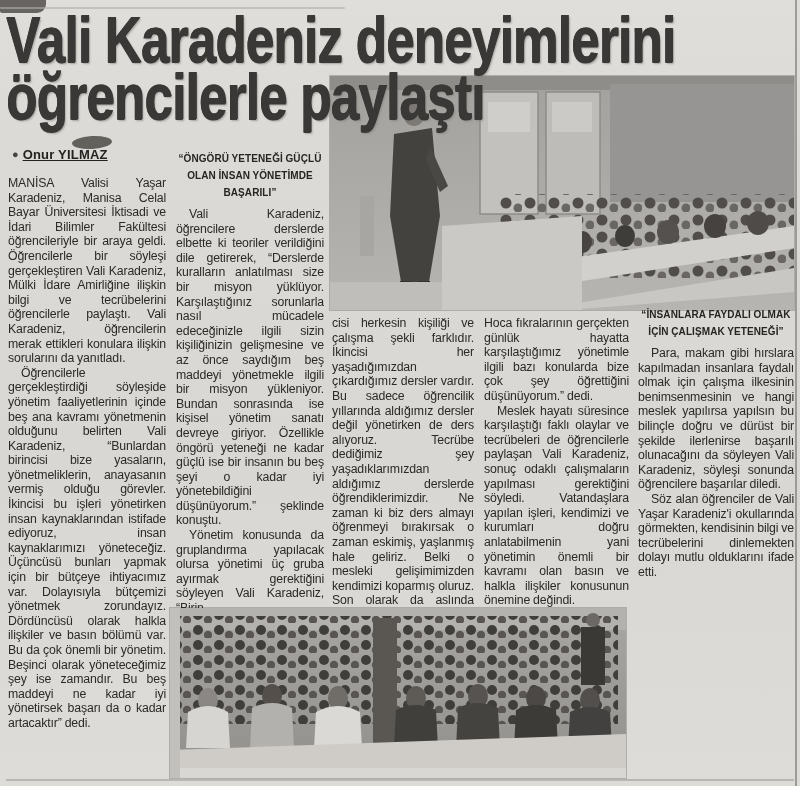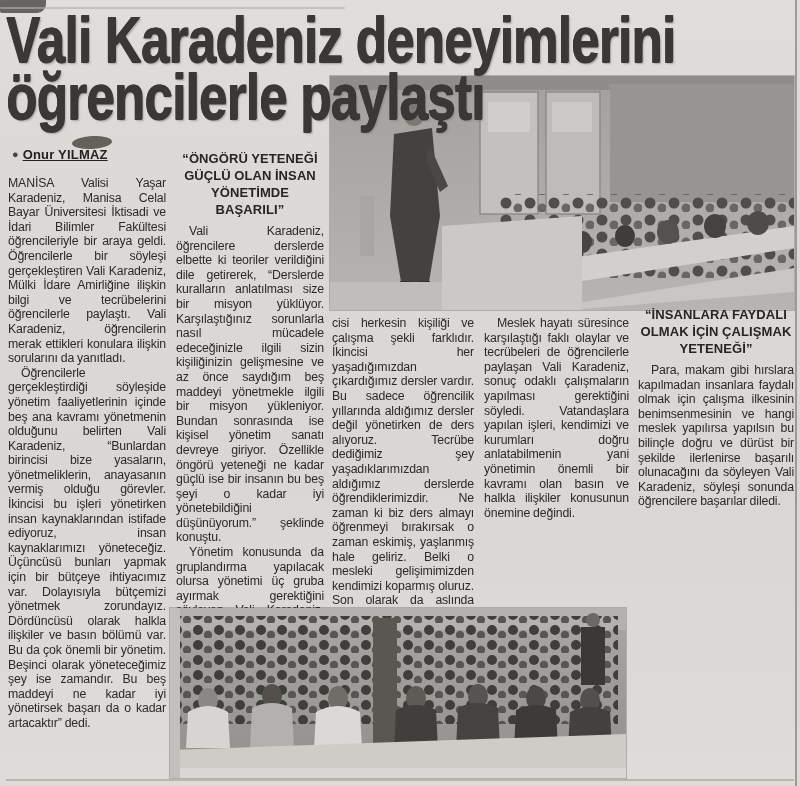--- a/index.html
+++ b/index.html
@@ -45,21 +45,21 @@
        letter-spacing:-.15px;word-spacing:-.3px;overflow:hidden;}
   .col p{margin:0;}
   .col p.indent{text-indent:13px;}
   .lead{font-weight:400;}
   .col1{left:8px;top:176px;width:158px;height:600px;}
   .col2{left:176px;top:150px;width:148px;height:458px;}
   .col3{left:332px;top:316px;width:142px;height:292px;}
   .col4{left:484px;top:316px;width:145px;height:292px;}
   .col5{left:638px;top:306px;width:156px;height:472px;}
   .subhead{
-    font-size:13px;line-height:17px;font-weight:700;text-align:center;
+    font-size:10px;line-height:17px;font-weight:700;text-align:center;
     letter-spacing:.1px;margin:0 0 6px 0;color:#262523;
   }
 </style>
 </head>
 <body>
 
 <div class="page">
 
   <div class="artifact a1"></div>
   <div class="artifact a3"></div>
@@ -126,26 +126,28 @@
     <h2 class="subhead">“ÖNGÖRÜ YETENEĞİ GÜÇLÜ OLAN İNSAN YÖNETİMDE BAŞARILI”</h2>
     <p class="indent">Vali Karadeniz, öğrencilere derslerde elbette ki teoriler verildiğini dile getirerek, “Derslerde kuralların anlatılması size bir misyon yüklüyor. Karşılaştığınız sorunlarla nasıl mücadele edeceğinizle ilgili sizin kişiliğinizin gelişmesine ve az önce saydığım beş maddeyi yönetmekle ilgili bir misyon yükleniyor. Bundan sonrasında ise kişisel yönetim sanatı devreye giriyor. Özellikle öngörü yeteneği ne kadar güçlü ise bir insanın bu beş şeyi o kadar iyi yönetebildiğini düşünüyorum.” şeklinde konuştu.</p>
     <p class="indent">Yönetim konusunda da gruplandırma yapılacak olursa yönetimi üç gruba ayırmak gerektiğini söyleyen Vali Karadeniz, “Birin-</p>
   </div>
 
   <div class="col col3">
     <p>cisi herkesin kişiliği ve çalışma şekli farklıdır. İkincisi her yaşadığımızdan çıkardığımız dersler vardır. Bu sadece öğrencilik yıllarında aldığımız dersler değil yönetirken de ders alıyoruz. Tecrübe dediğimiz şey yaşadıklarımızdan aldığımız derslerde öğrendiklerimizdir. Ne zaman ki biz ders almayı öğrenmeyi bırakırsak o zaman eskimiş, yaşlanmış hale geliriz. Belki o mesleki gelişimimizden kendimizi koparmış oluruz. Son olarak da aslında yönetim sanatını fıkralardan da öğreniyoruz. Nasreddin</p>
   </div>
 
   <div class="col col4">
+    <p>Hoca fıkralarının gerçekten günlük hayatta karşılaştığımız yönetimle ilgili bazı konularda bize çok şey öğrettiğini düşünüyorum.” dedi.</p>
     <p class="indent">Meslek hayatı süresince karşılaştığı faklı olaylar ve tecrübeleri de öğrencilerle paylaşan Vali Karadeniz, sonuç odaklı çalışmaların yapılması gerektiğini söyledi. Vatandaşlara yapılan işleri, kendimizi ve kurumları doğru anlatabilmenin yani yönetimin önemli bir kavramı olan basın ve halkla ilişkiler konusunun önemine değindi.</p>
   </div>
 
   <div class="col col5">
     <h2 class="subhead">“İNSANLARA FAYDALI OLMAK İÇİN ÇALIŞMAK YETENEĞİ”</h2>
     <p class="indent">Para, makam gibi hırslara kapılmadan insanlara faydalı olmak için çalışma ilkesinin benimsenmesinin ve hangi meslek yapılırsa yapılsın bu bilinçle doğru ve dürüst bir şekilde ilerlenirse başarılı olunacağını da söyleyen Vali Karadeniz, söyleşi sonunda öğrencilere başarılar diledi.</p>
+    <p class="indent">Söz alan öğrenciler de Vali Yaşar Karadeniz'i okullarında görmekten, kendisinin bilgi ve tecrübelerini dinlemekten dolayı mutlu olduklarını ifade etti.</p>
   </div>
 
   <div class="photo bottom-photo">
     <svg viewBox="0 0 456 170" preserveAspectRatio="none">
       <defs>
         <pattern id="heads2" width="21" height="15" patternUnits="userSpaceOnUse">
           <circle cx="7" cy="7" r="5" fill="#403e3b"></circle>
           <circle cx="17" cy="12" r="4.2" fill="#585552"></circle>
         </pattern>
         <linearGradient id="wall2" x1="0" y1="0" x2="0" y2="1">

